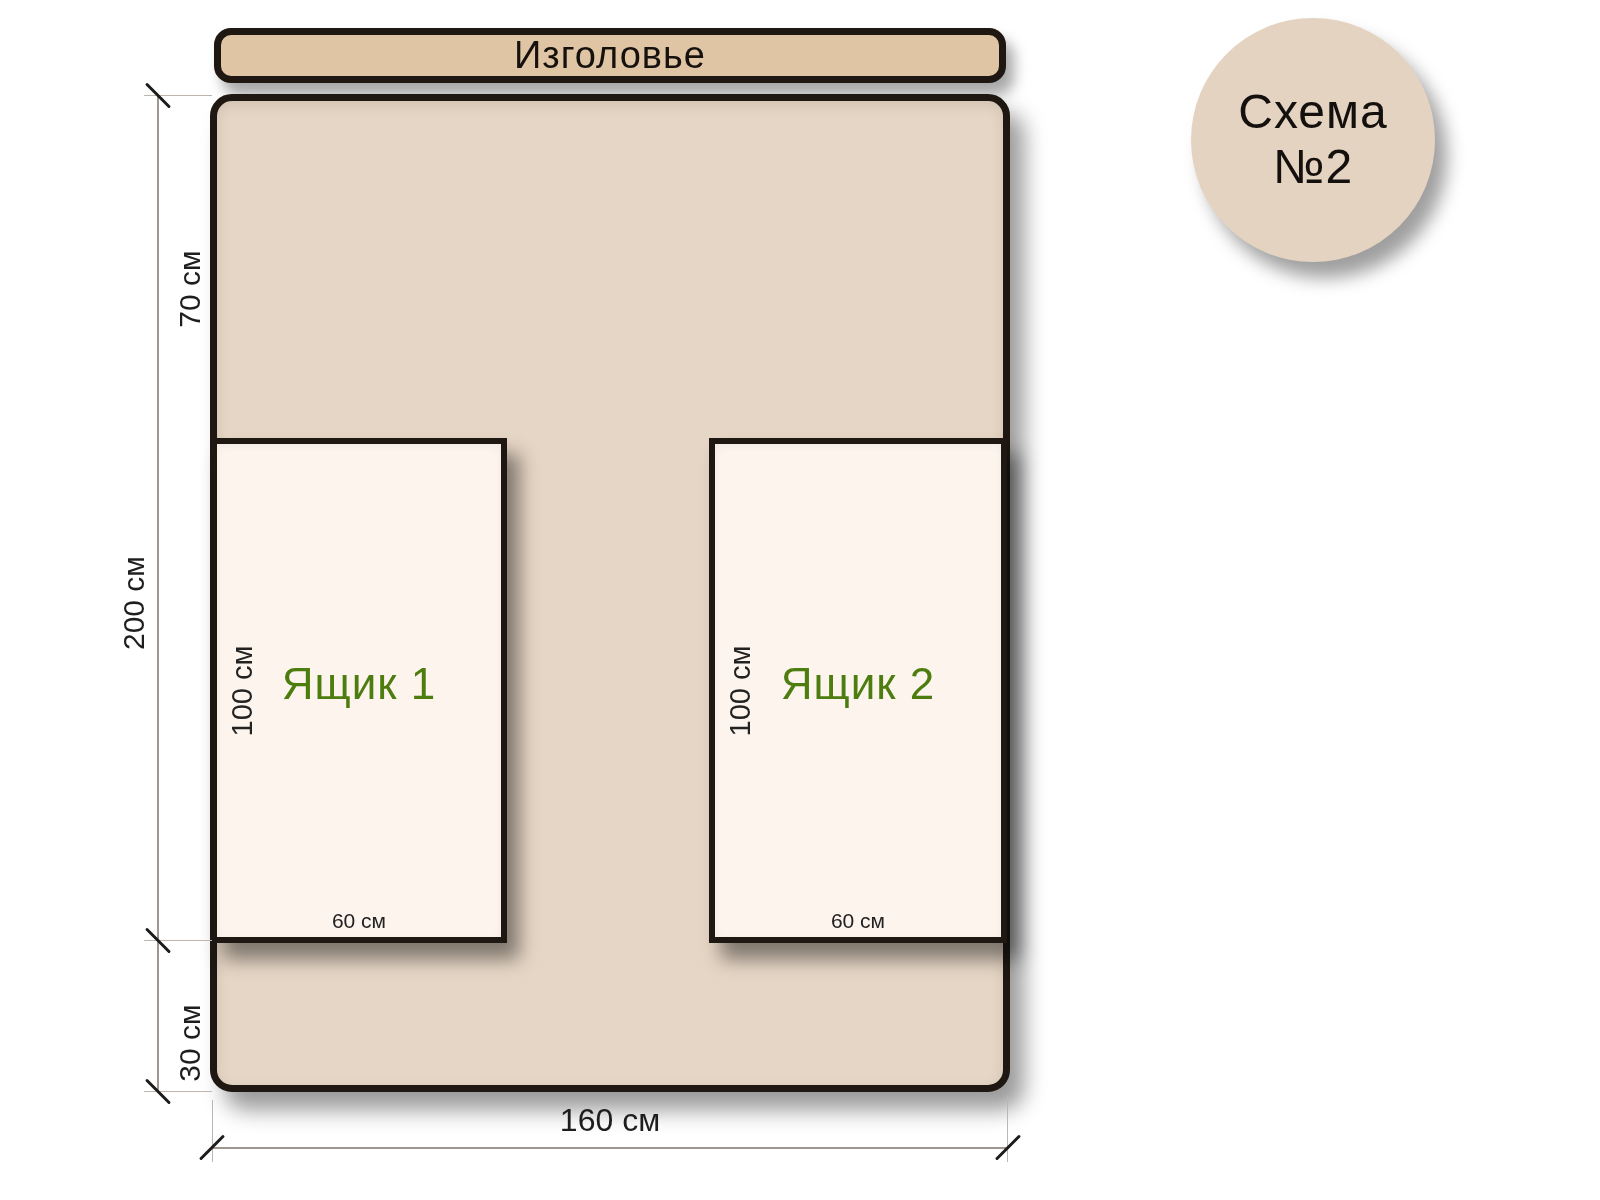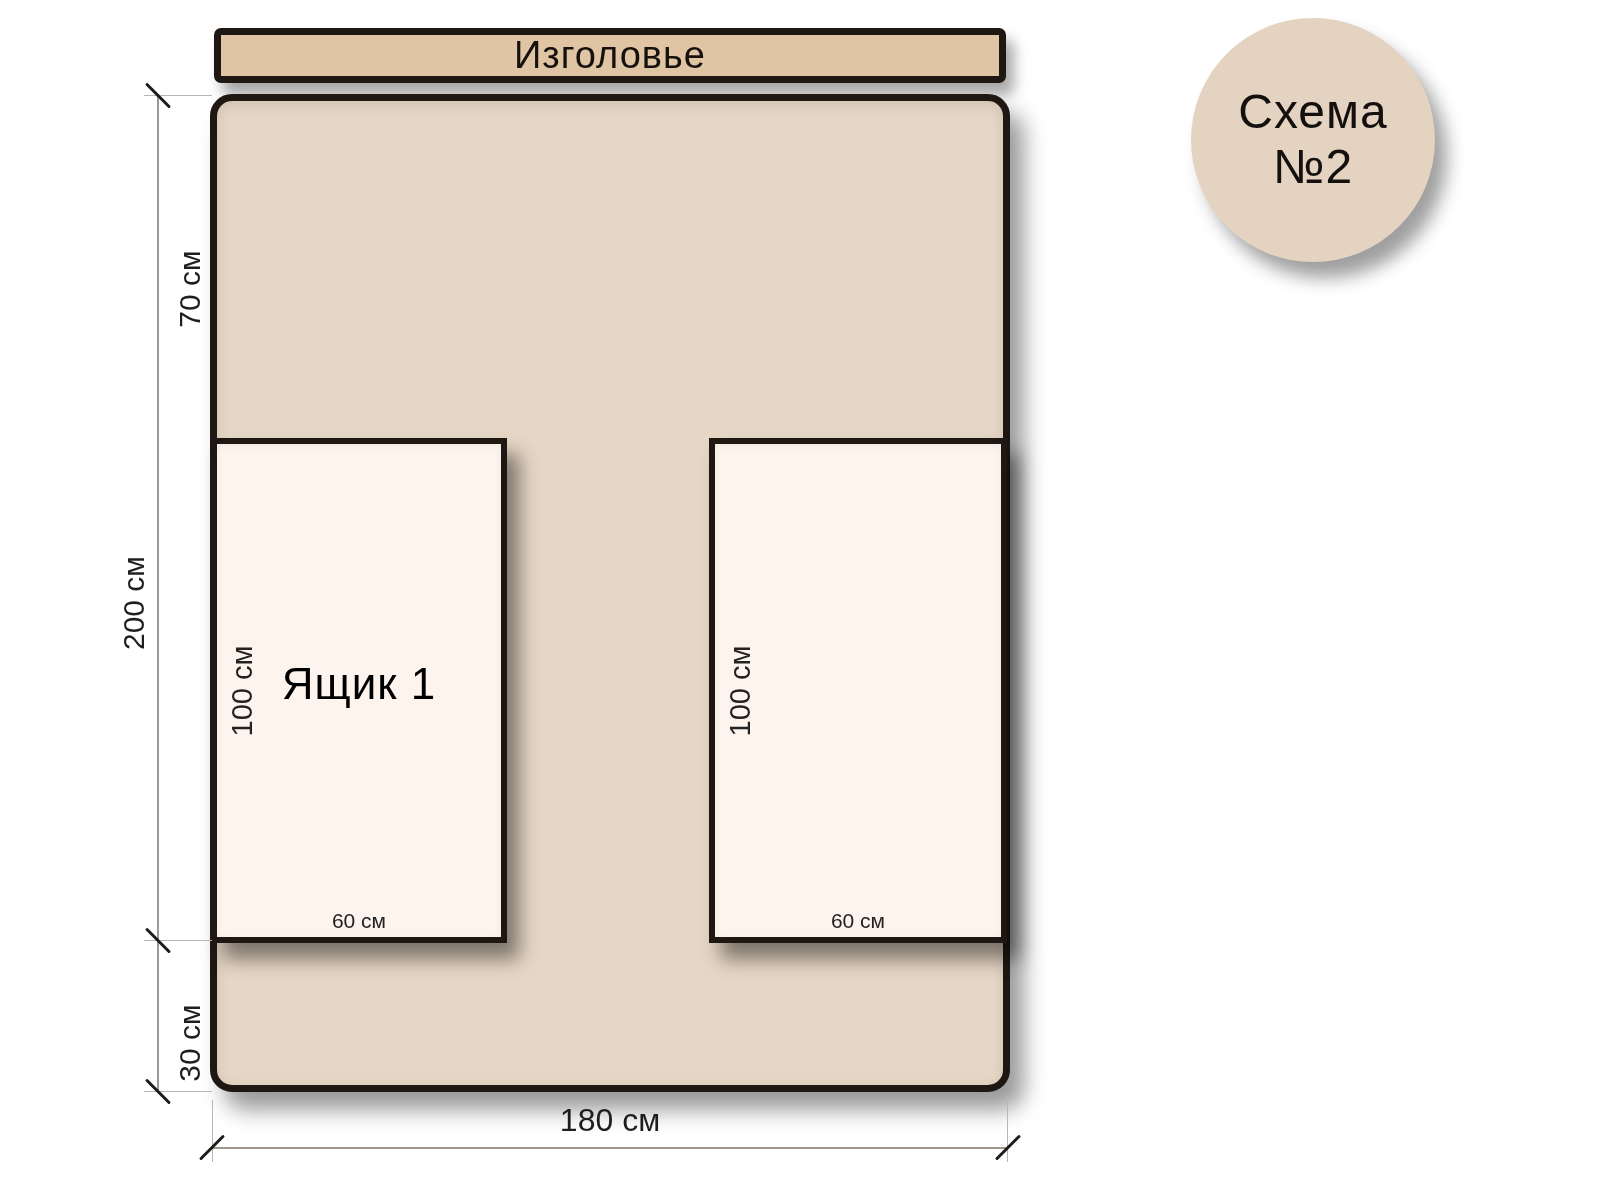--- a/index.html
+++ b/index.html
@@ -13,21 +13,21 @@
     color: #1b1b1b;
   }
   .abs { position: absolute; }
 
   
   .headboard {
     left: 214px; top: 28px; width: 792px; height: 55px;
     box-sizing: border-box;
     background: var(--headboard-fill, #dfc5a4);
     border: 7px solid var(--outline, #1f1812);
-    border-radius: 7px;
+    border-radius: 17px;
     box-shadow: 8px 12px 14px rgba(0,0,0,0.35);
     display: flex; align-items: center; justify-content: center;
   }
   .headboard-label { font-size: 38px; letter-spacing: 1px; color: #16110d; }
 
   
   .bed {
     left: 210px; top: 94px; width: 800px; height: 998px;
     box-sizing: border-box;
     background: var(--bed-fill, #e6d6c5);
@@ -44,21 +44,21 @@
   
   .drawer {
     box-sizing: border-box;
     background: var(--drawer-fill, #fdf4ed);
     border: 6px solid var(--outline, #1f1812);
     box-shadow: 12px 16px 18px rgba(0,0,0,0.45), inset 0 2px 8px rgba(0,0,0,0.05);
     display: flex; align-items: center; justify-content: center;
   }
   .drawer-1 { left: 211px; top: 438px; width: 296px; height: 505px; }
   .drawer-2 { left: 709px; top: 438px; width: 298px; height: 505px; }
-  .drawer-name { font-size: 44px; letter-spacing: 1px; color: #000000; margin-top: -14px; }
+  .drawer-name { font-size: 44px; letter-spacing: 1px; color: #4d7c0f; margin-top: -14px; }
   .drawer-hlabel {
     position: absolute; left: -30px; top: 50%; width: 110px;
     transform: translateY(-50%) rotate(-90deg);
     text-align: center; font-size: 29px; color: #222222;
   }
   .drawer-wlabel {
     position: absolute; left: 0; right: 0; bottom: 4px;
     text-align: center; font-size: 21px; color: #222222;
   }
 
@@ -114,40 +114,41 @@
   </div>
 
   <div class="abs drawer drawer-1">
     <span class="drawer-hlabel rot-src">100 см</span>
     <span class="drawer-name">Ящик 1</span>
     <span class="drawer-wlabel">60 см</span>
   </div>
 
   <div class="abs drawer drawer-2">
     <span class="drawer-hlabel">100 см</span>
+    <span class="drawer-name">Ящик 2</span>
     <span class="drawer-wlabel">60 см</span>
   </div>
 
   <div class="abs dim-line vline"></div>
   <div class="abs ext-line ext-top"></div>
   <div class="abs ext-line ext-mid"></div>
   <div class="abs ext-line ext-bot"></div>
   <div class="abs tick tick-v tick-v1"></div>
   <div class="abs tick tick-v tick-v2"></div>
   <div class="abs tick tick-v tick-v3"></div>
 
   <div class="abs dim-label rot label-70">70 см</div>
   <div class="abs dim-label rot label-200">200 см</div>
   <div class="abs dim-label rot label-30">30 см</div>
 
   <div class="abs dim-line hline"></div>
   <div class="abs ext-line ext-bl"></div>
   <div class="abs ext-line ext-br"></div>
   <div class="abs tick tick-h tick-h1"></div>
   <div class="abs tick tick-h tick-h2"></div>
-  <div class="abs dim-label label-160">180 см</div>
+  <div class="abs dim-label label-160">160 см</div>
 
   <div class="abs badge">
     <span class="badge-line">Схема</span>
     <span class="badge-line">№2</span>
   </div>
 
 </div>
 
 </body></html>

